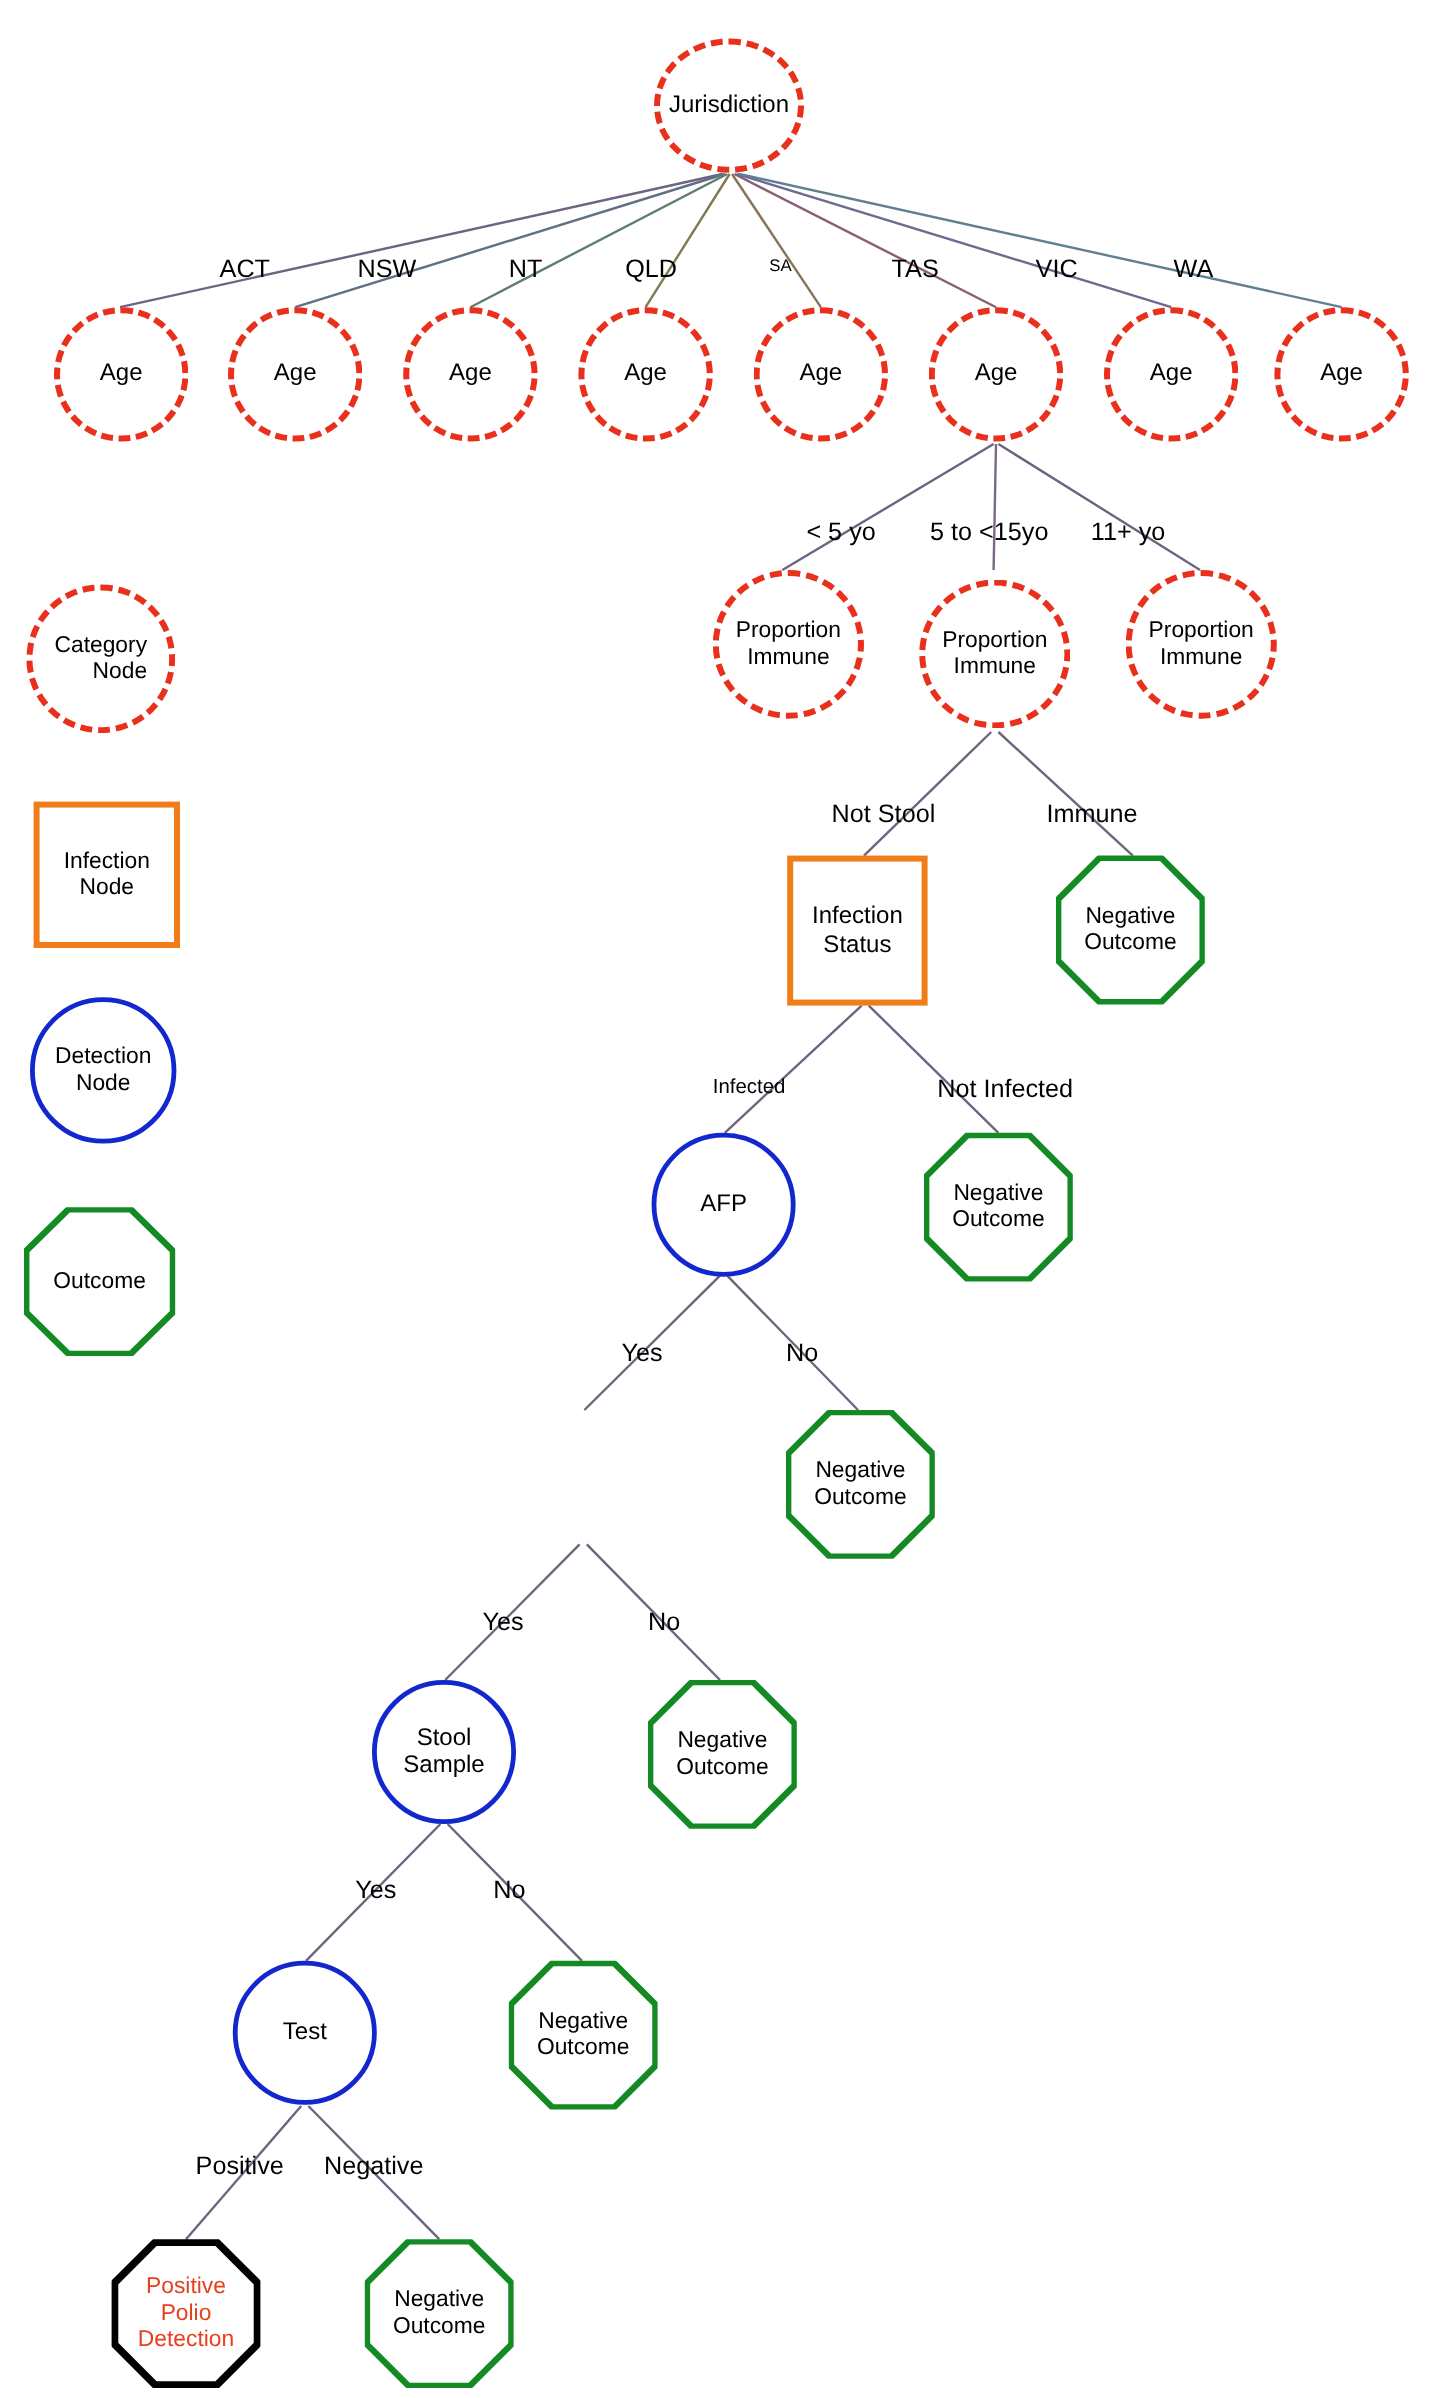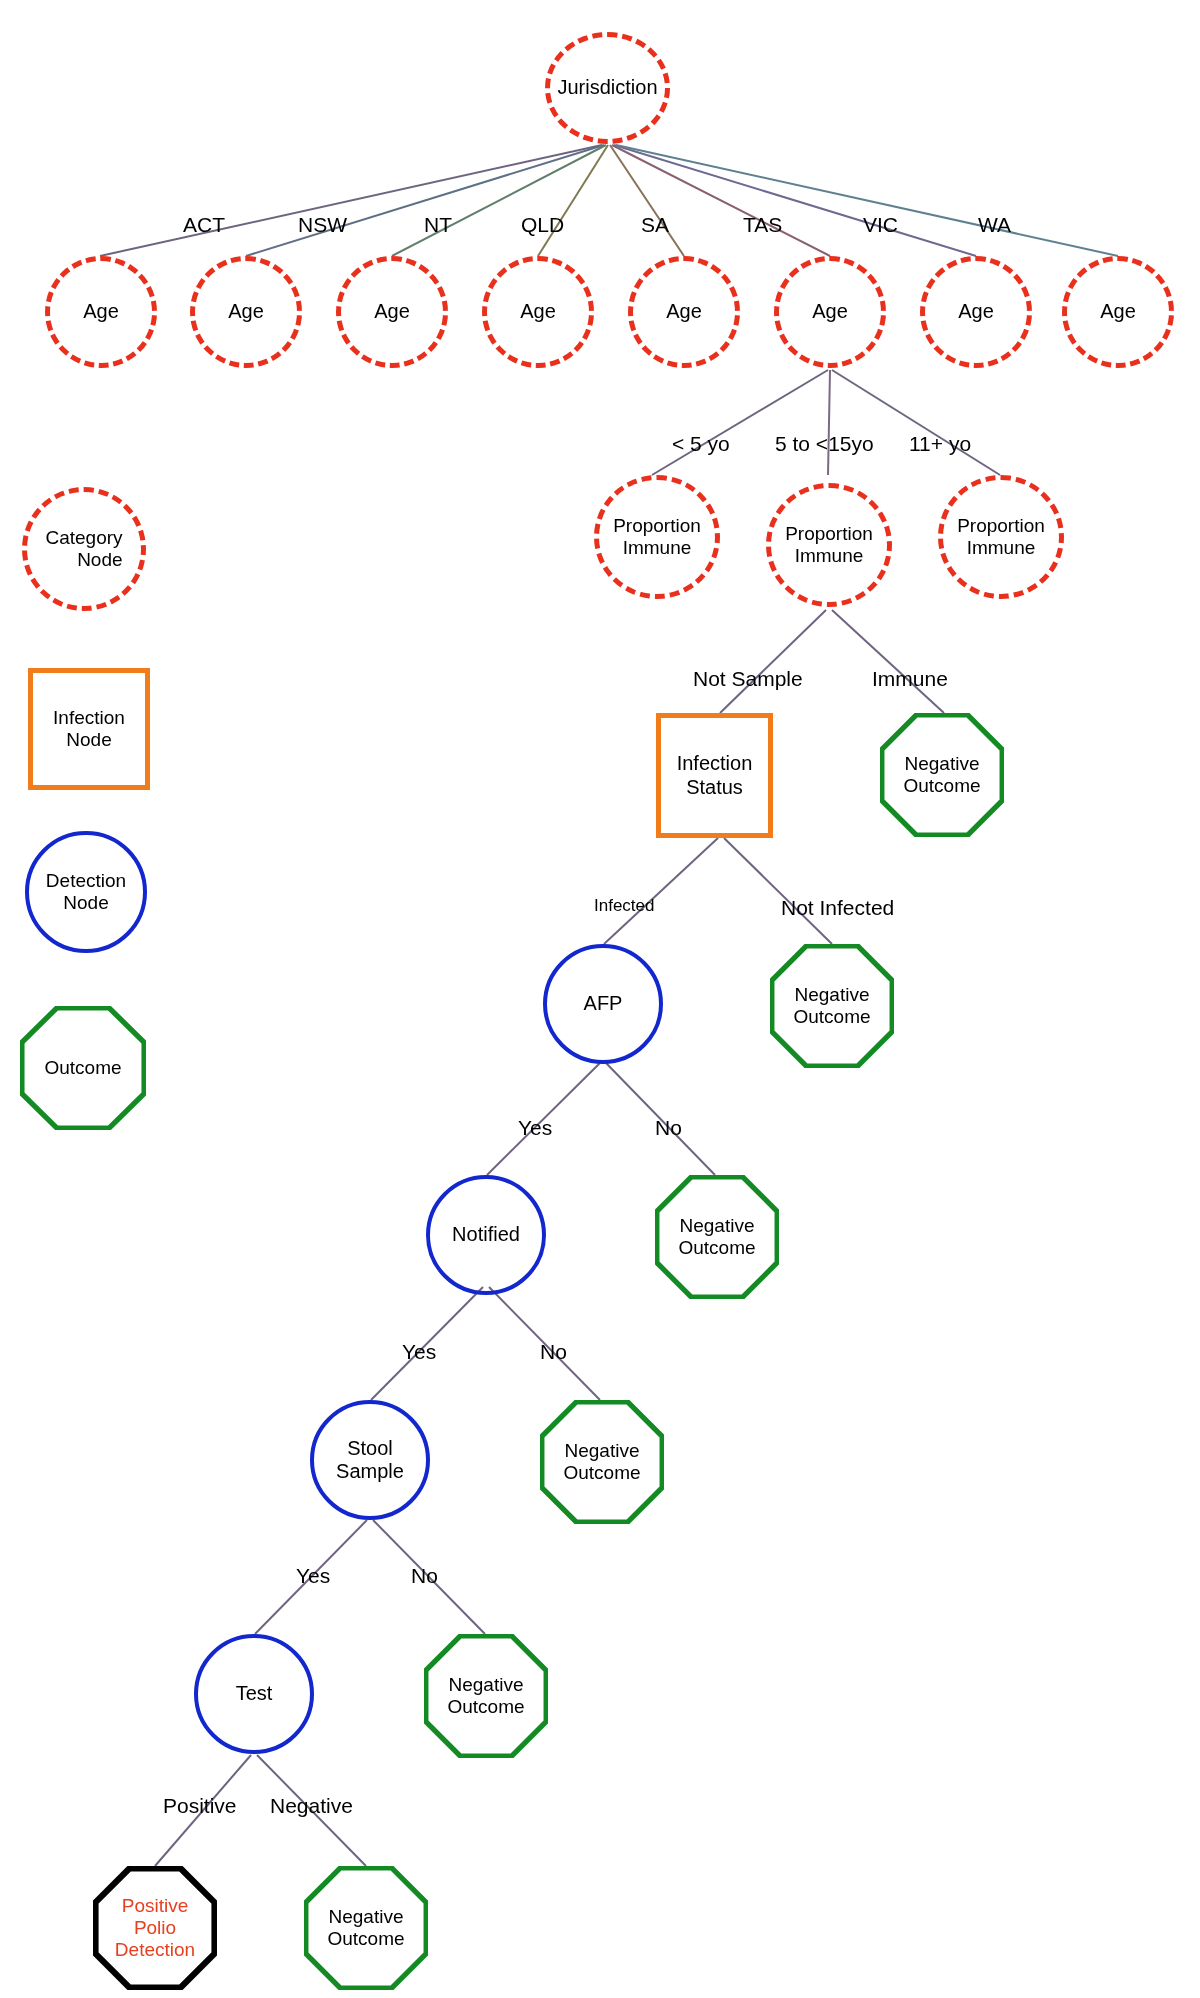--- a/index.html
+++ b/index.html
@@ -127,21 +127,21 @@
   </svg>
 
   <div class="node category" style="left:545px; top:32px; width:125px; height:112px; font-size:20px;">
     <span class="node-label">Jurisdiction</span>
   </div>
 
   <div class="edge-label" style="left:183px; top:214px; font-size:21px;"><span>ACT</span></div>
   <div class="edge-label" style="left:298px; top:214px; font-size:21px;"><span>NSW</span></div>
   <div class="edge-label" style="left:424px; top:214px; font-size:21px;"><span>NT</span></div>
   <div class="edge-label" style="left:521px; top:214px; font-size:21px;"><span>QLD</span></div>
-  <div class="edge-label" style="left:641px; top:214px; font-size:21px;"><span>SA</span></div>
+  <div class="edge-label" style="left:641px; top:214px; font-size:14px;"><span>SA</span></div>
   <div class="edge-label" style="left:743px; top:214px; font-size:21px;"><span>TAS</span></div>
   <div class="edge-label" style="left:863px; top:214px; font-size:21px;"><span>VIC</span></div>
   <div class="edge-label" style="left:978px; top:214px; font-size:21px;"><span>WA</span></div>
 
   <div class="node category" style="left:45px; top:256px; width:112px; height:112px; font-size:20px;">
     <span class="node-label">Age</span>
   </div>
   <div class="node category" style="left:190px; top:256px; width:112px; height:112px; font-size:20px;">
     <span class="node-label">Age</span>
   </div>
@@ -174,21 +174,21 @@
   </div>
   <div class="node category" style="left:766px; top:483px; width:126px; height:124px; font-size:19px;">
     <span class="node-label">Proportion
 Immune</span>
   </div>
   <div class="node category" style="left:938px; top:475px; width:126px; height:124px; font-size:19px;">
     <span class="node-label">Proportion
 Immune</span>
   </div>
 
-  <div class="edge-label" style="left:693px; top:668px; font-size:21px;"><span>Not Sample</span></div>
+  <div class="edge-label" style="left:693px; top:668px; font-size:21px;"><span>Not Stool</span></div>
   <div class="edge-label" style="left:872px; top:668px; font-size:21px;"><span>Immune</span></div>
 
   <div class="node infection" style="left:656px; top:713px; width:117px; height:125px; font-size:20px;">
     <span class="node-label">Infection
 Status</span>
   </div>
 
   <div class="node outcome" style="left:880px; top:713px; width:124px; height:124px; font-size:19px;">
     <svg class="oct" viewBox="0 0 100 100" preserveAspectRatio="none">
       <polygon points="29.3,1.5 70.7,1.5 98.5,29.3 98.5,70.7 70.7,98.5 29.3,98.5 1.5,70.7 1.5,29.3" fill="none" stroke="#148a24" stroke-width="4.2"></polygon>
@@ -208,23 +208,20 @@
     <svg class="oct" viewBox="0 0 100 100" preserveAspectRatio="none">
       <polygon points="29.3,1.5 70.7,1.5 98.5,29.3 98.5,70.7 70.7,98.5 29.3,98.5 1.5,70.7 1.5,29.3" fill="none" stroke="#148a24" stroke-width="4.2"></polygon>
     </svg>
     <span class="node-label">Negative
 Outcome</span>
   </div>
 
   <div class="edge-label" style="left:518px; top:1117px; font-size:21px;"><span>Yes</span></div>
   <div class="edge-label" style="left:655px; top:1117px; font-size:21px;"><span>No</span></div>
 
-  <div class="node detection" style="left:426px; top:1175px; width:120px; height:120px; font-size:20px;">
-    <span class="node-label">Notified</span>
-  </div>
 
   <div class="node outcome" style="left:655px; top:1175px; width:124px; height:124px; font-size:19px;">
     <svg class="oct" viewBox="0 0 100 100" preserveAspectRatio="none">
       <polygon points="29.3,1.5 70.7,1.5 98.5,29.3 98.5,70.7 70.7,98.5 29.3,98.5 1.5,70.7 1.5,29.3" fill="none" stroke="#148a24" stroke-width="4.2"></polygon>
     </svg>
     <span class="node-label">Negative
 Outcome</span>
   </div>
 
   <div class="edge-label" style="left:402px; top:1341px; font-size:21px;"><span>Yes</span></div>

